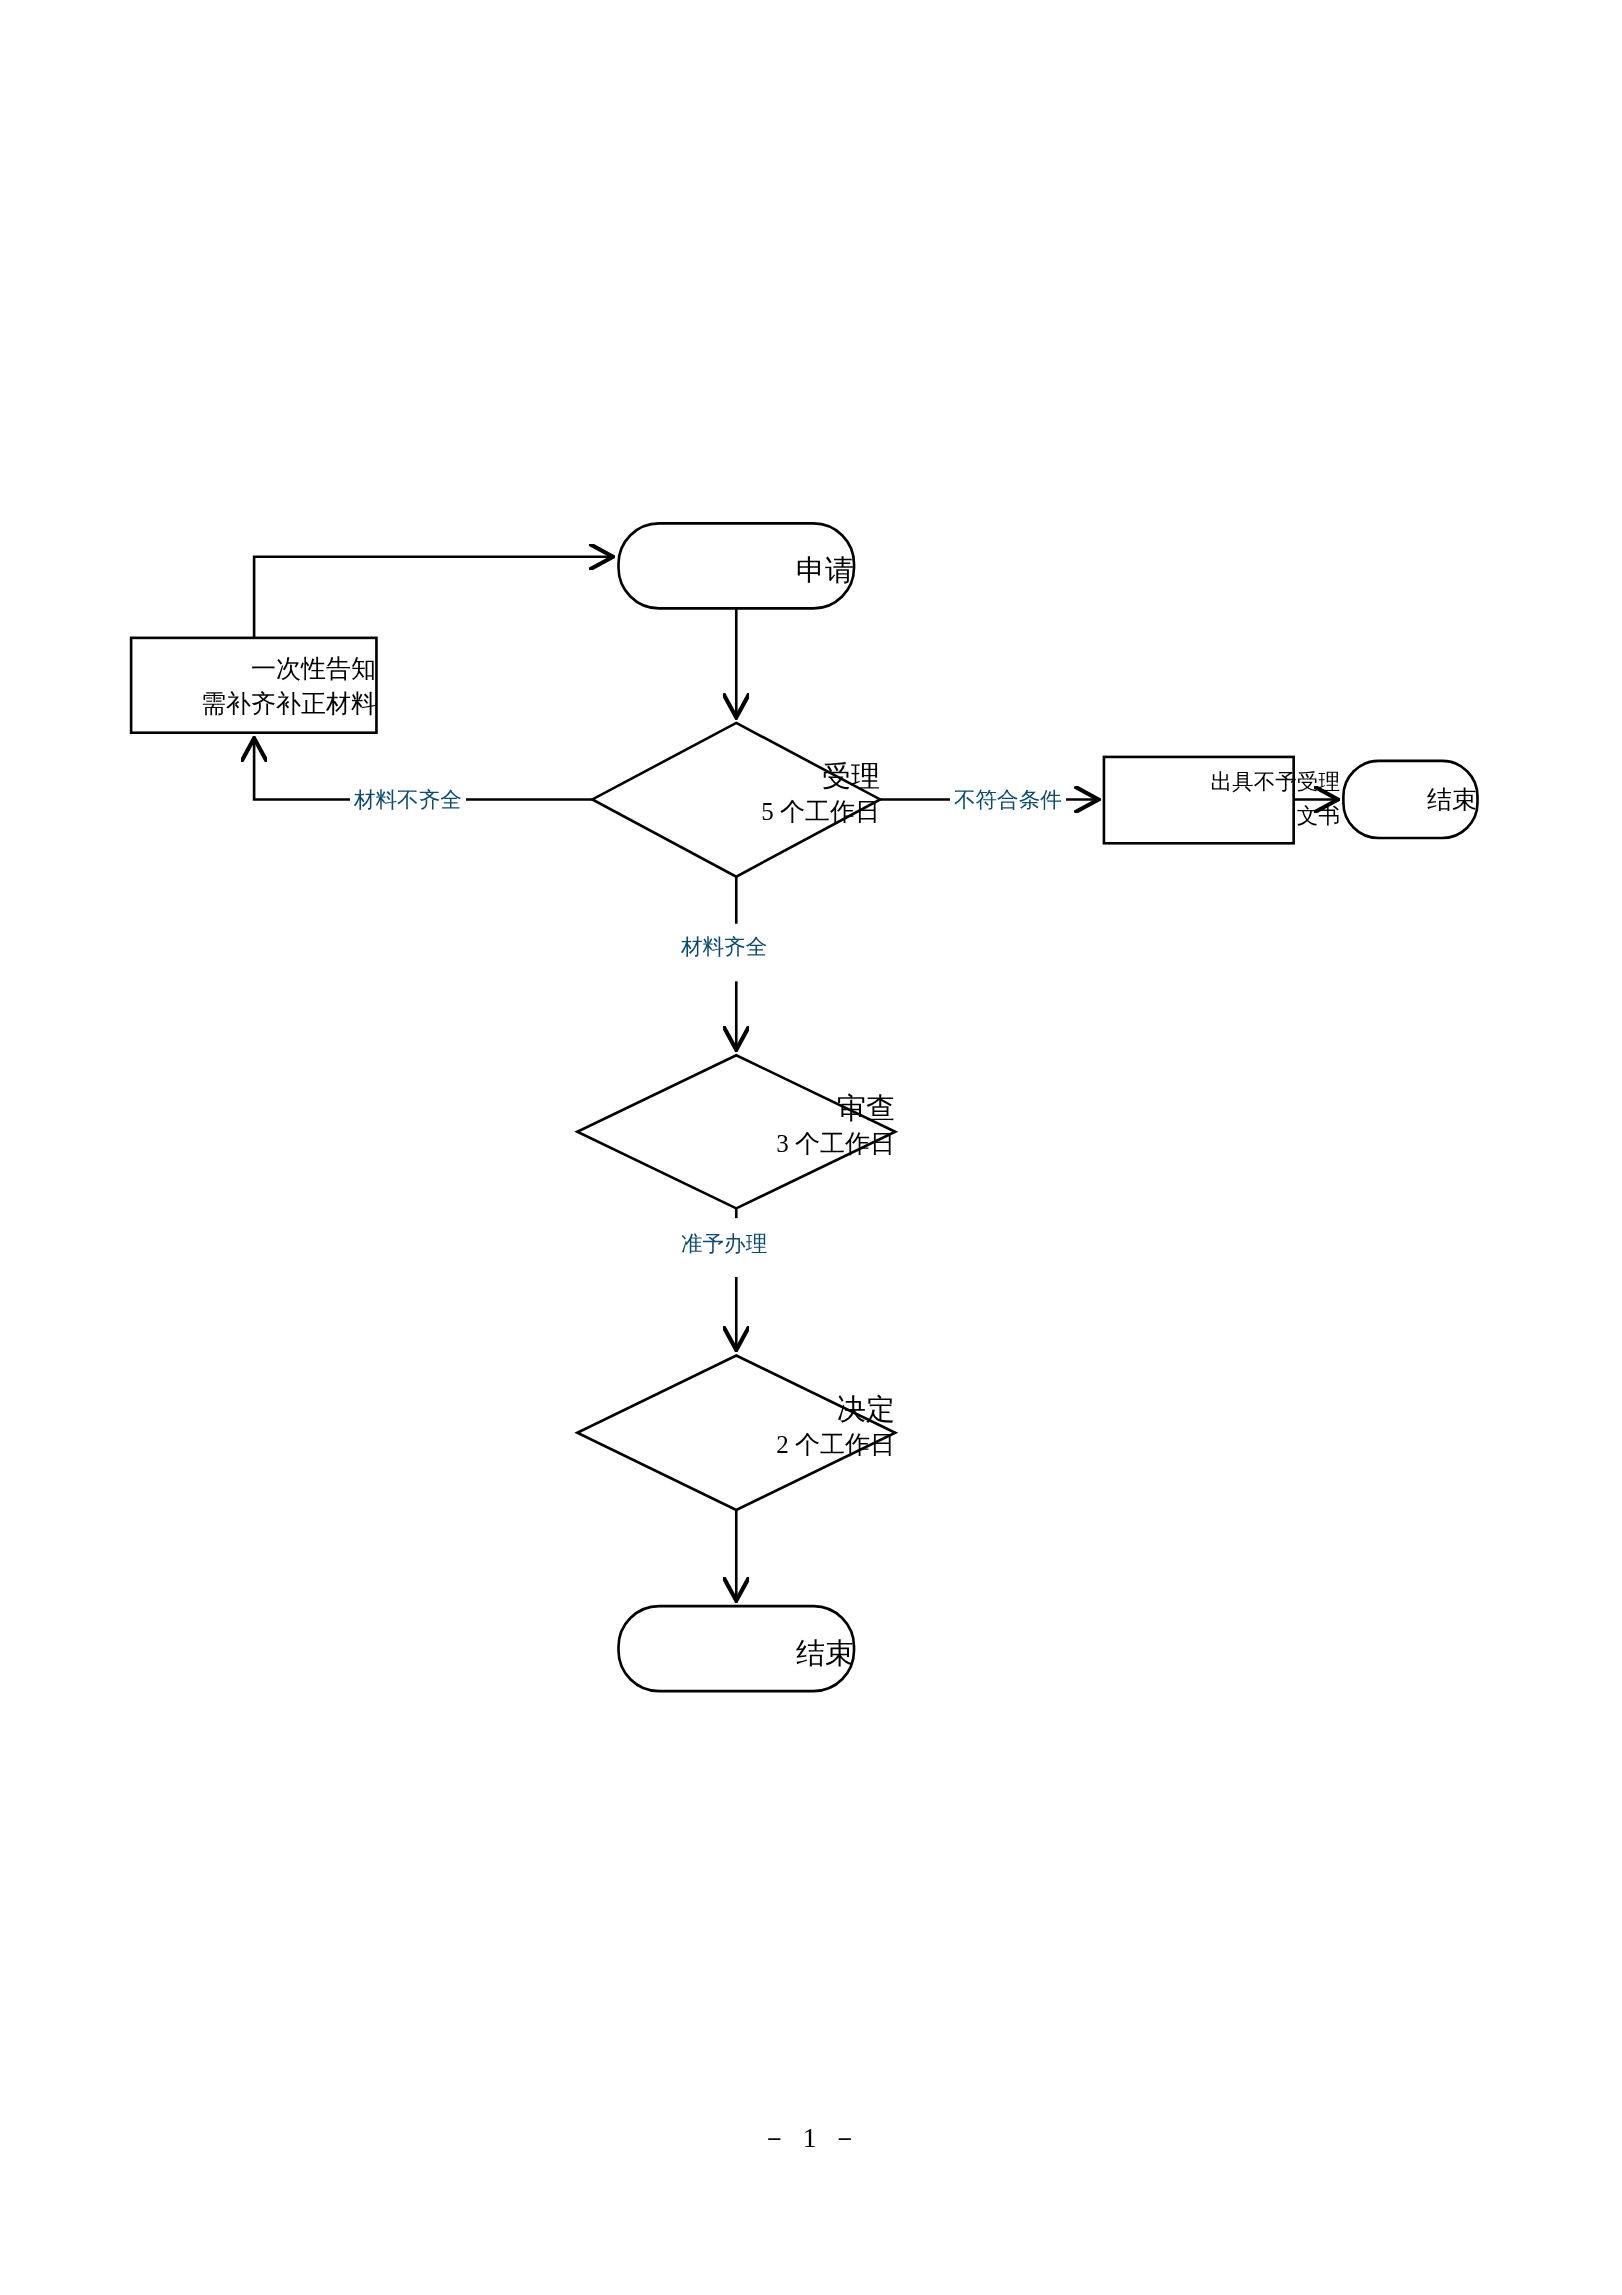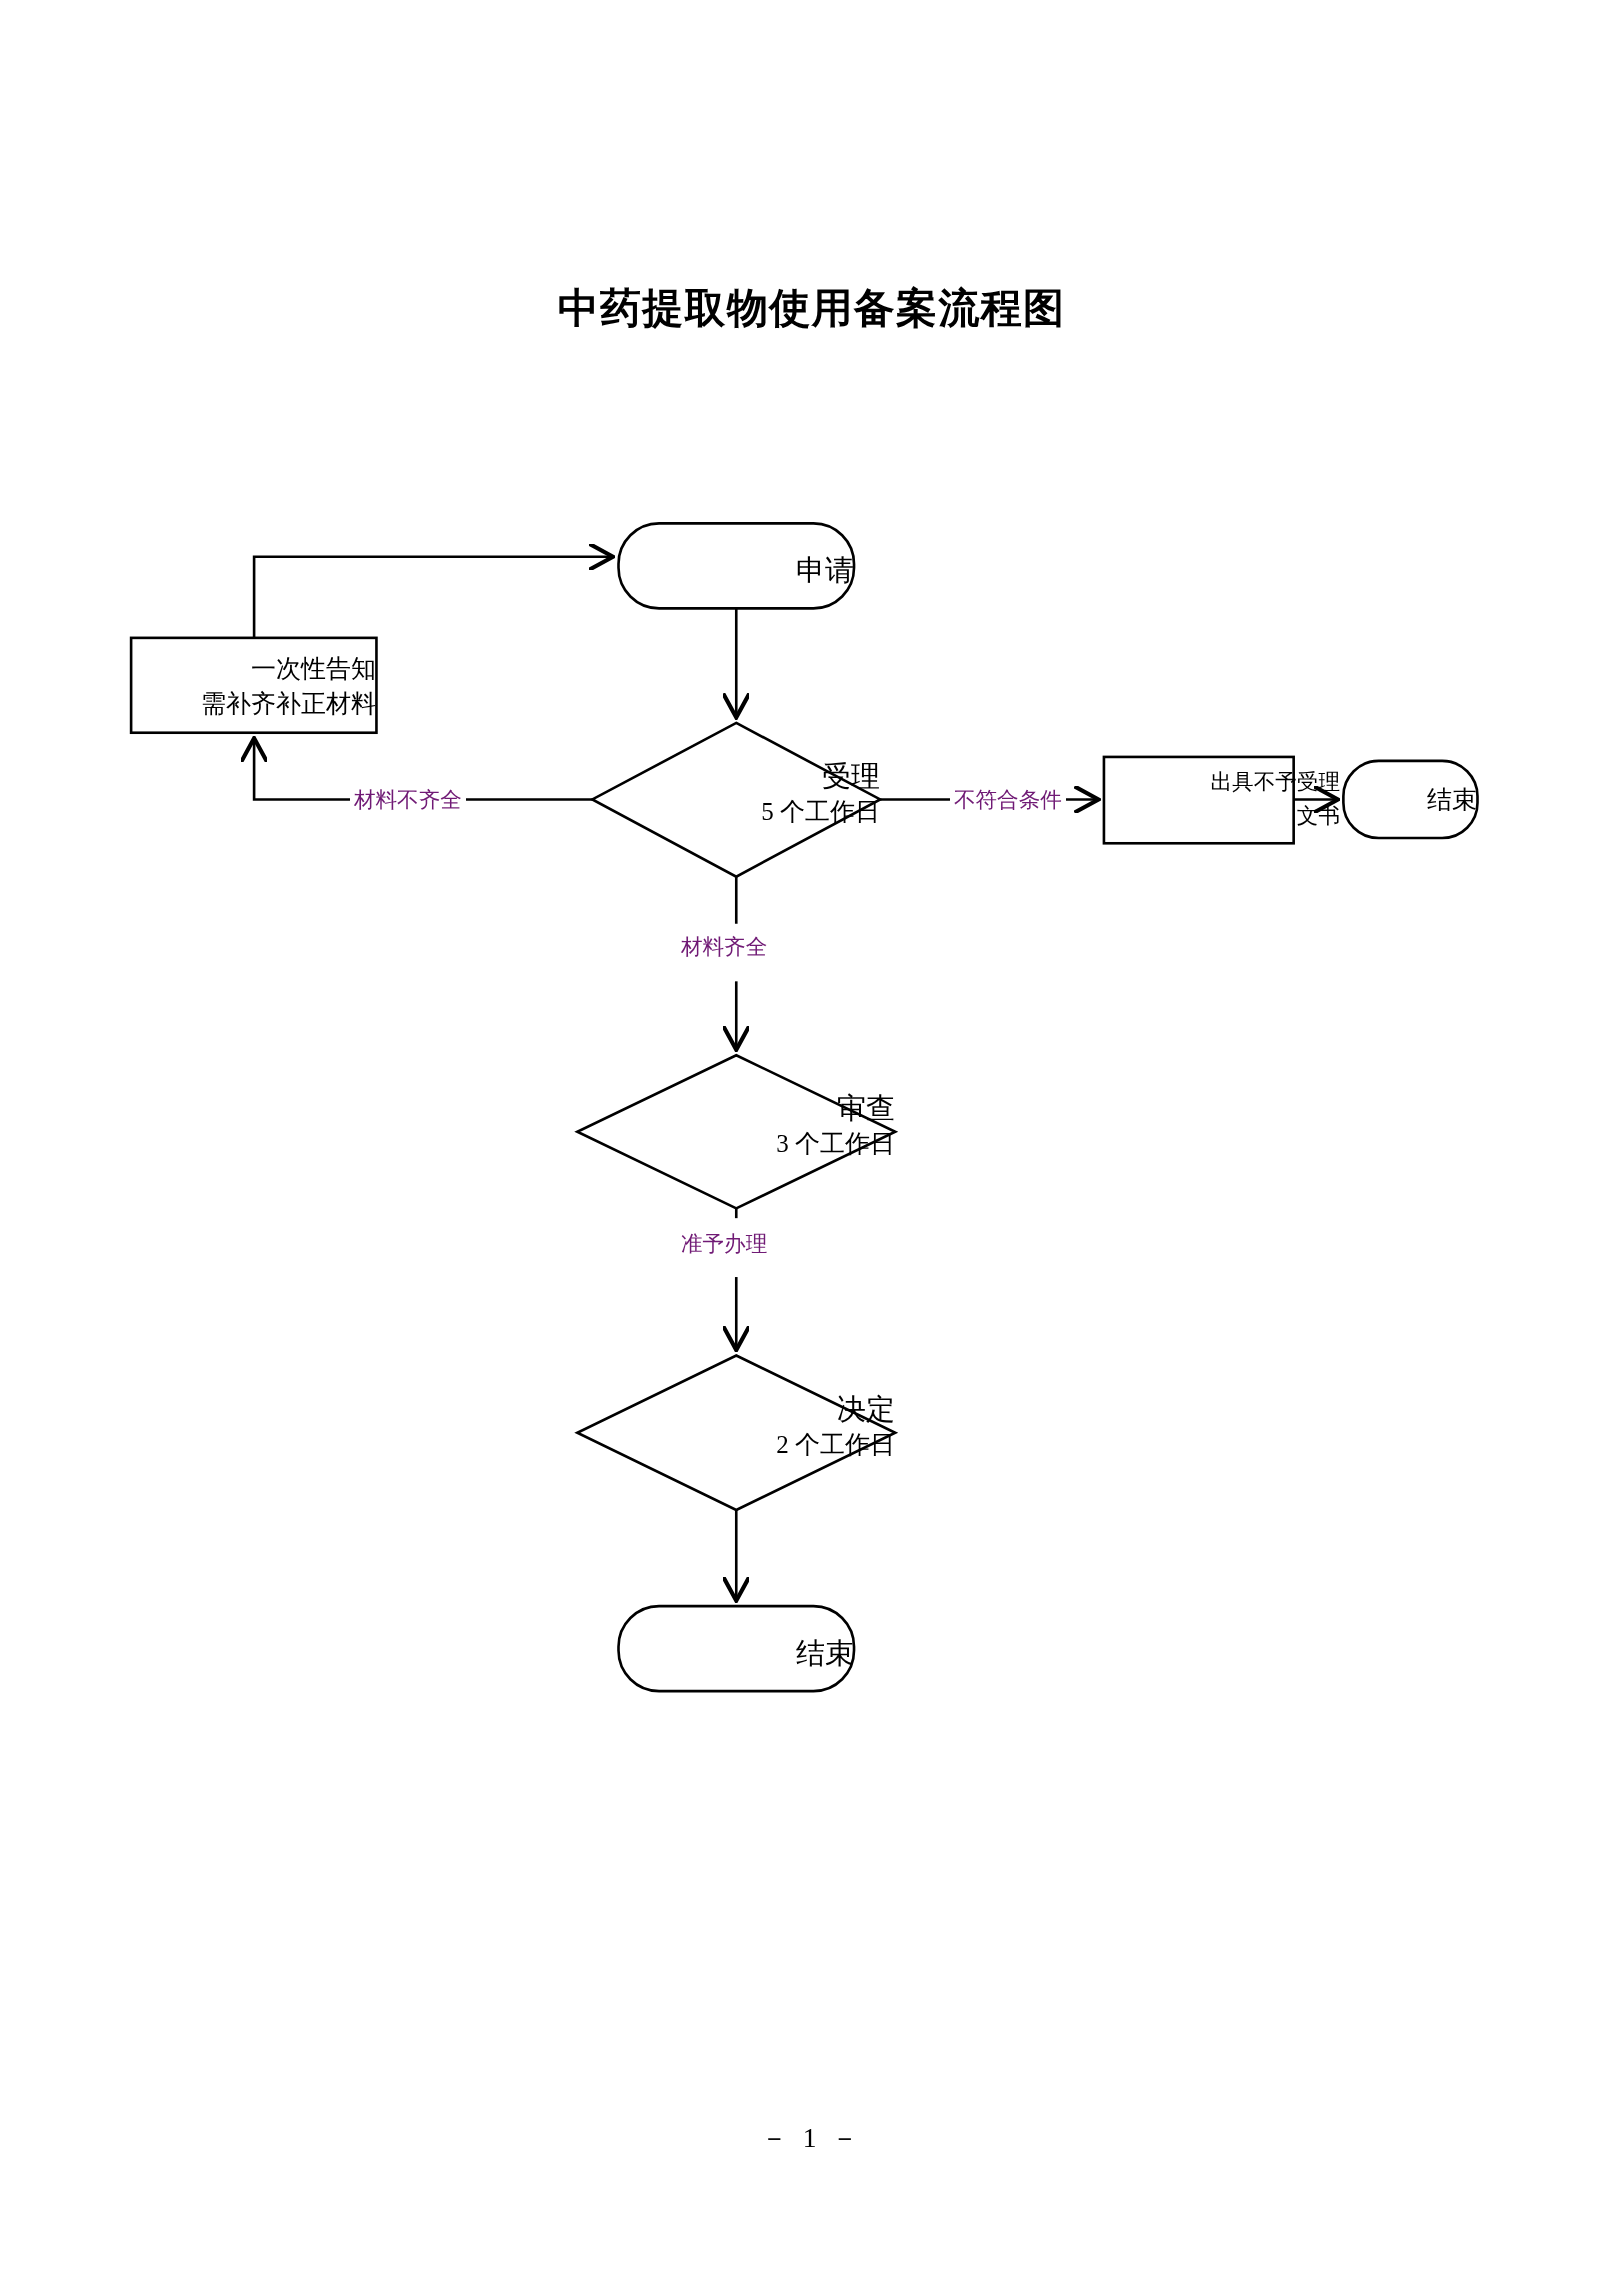--- a/index.html
+++ b/index.html
@@ -45,21 +45,21 @@
     font-family: "Liberation Serif", "DejaVu Serif", serif;
     line-height: 1.38;
     white-space: nowrap;
     pointer-events: none;
   }
   .t-lg { font-size: 29px; }
   .t-md { font-size: 25px; }
   .t-sm { font-size: 21.6px; padding-left: 46px; }
   .edge-label {
     position: absolute;
-    color: #701a75;
+    color: #0c4a6e;
     font-family: "Liberation Serif", "DejaVu Serif", serif;
     font-size: 21.6px;
     white-space: nowrap;
     background: #ffffff;
     padding: 0 3.9px;
     pointer-events: none;
   }
   #page-number {
     position: absolute;
     left: 0;
@@ -74,21 +74,20 @@
   .hit {
     position: absolute;
     background: transparent;
   }
 </style>
 </head>
 <body>
 
 <div id="page">
 
-  <div id="doc-title">中药提取物使用备案流程图</div>
 
   <svg id="flow-svg" viewBox="0 0 2480 3508" xmlns="http://www.w3.org/2000/svg">
     <defs>
       <marker id="arrow" viewBox="0 0 12 12" refX="10.5" refY="6" markerWidth="10" markerHeight="10" orient="auto-start-reverse">
         <path d="M 0 0 L 11 6 L 0 12" fill="none" stroke="#000" stroke-width="1.9"></path>
       </marker>
     </defs>
 
     <rect x="945" y="800" width="360" height="130" rx="62" ry="62" fill="#ffffff" stroke="#000000" stroke-width="4"></rect>
 

